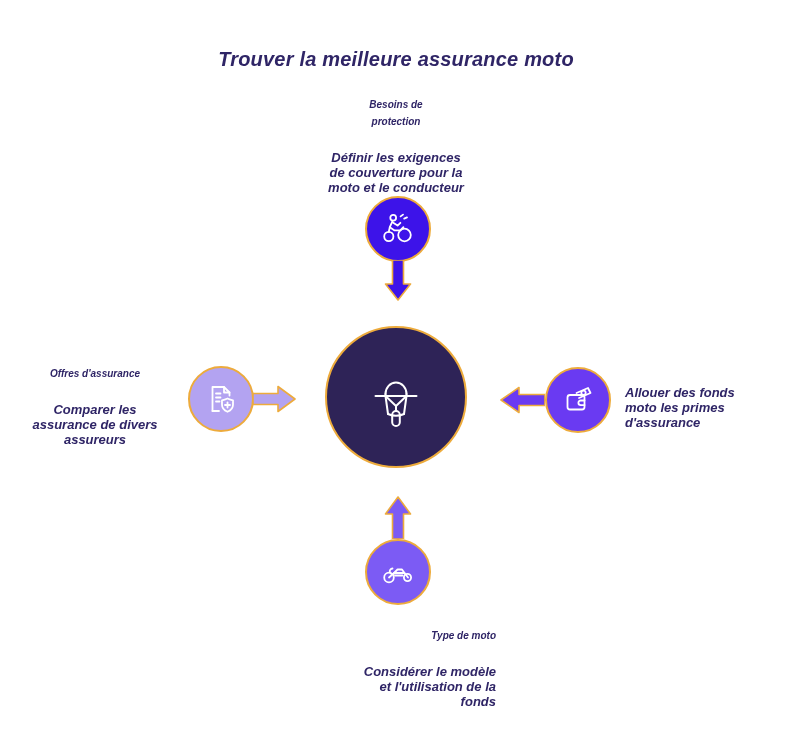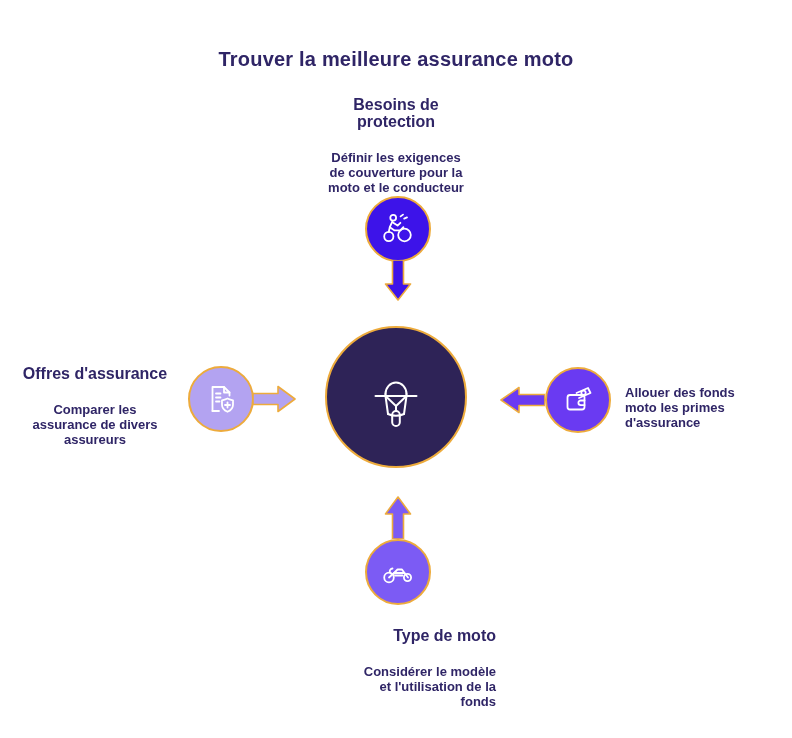--- a/index.html
+++ b/index.html
@@ -1,26 +1,27 @@
 <!DOCTYPE html>
 <html style="--accent-top: #3D13E9; --accent-right: #6A3AF2; --accent-bottom: #7C5BF4; --accent-left: #B3A3F1; --center-bg: #2E2357; --outline-gold: #EDAB3C; --text-dark: #2F2566; --icon-white: #FFFFFF; --background: #FFFFFF;"><head>
 <meta charset="utf-8">
 <style>
   html,body { margin:0; padding:0; background:#ffffff; }
   .canvas {
     position:relative; width:792px; height:738px; overflow:hidden;
     background:var(--background,#fff);
     font-family:"Liberation Sans", sans-serif;
     color:var(--text-dark,#2F2566);
+    font-style:italic;
   }
   .title {
     position:absolute; top:48px; left:0; width:100%;
     text-align:center; font-size:20px; font-weight:700; letter-spacing:.2px;
   }
-  .heading { font-size:16px; font-weight:700; line-height:17px; white-space:pre-line; }
+  .heading { font-size:10px; font-weight:700; line-height:17px; white-space:pre-line; }
   .desc { font-size:13px; font-weight:600; line-height:15px; white-space:pre-line; margin-top:20px; }
 
   .group-top    { position:absolute; left:296px; top:96px;  width:200px; text-align:center; }
   .group-left   { position:absolute; left:22px;  top:365px; width:146px; text-align:center; }
   .group-right  { position:absolute; left:625px; top:365px; width:150px; text-align:left; }
   .group-bottom { position:absolute; left:296px; top:627px; width:200px; text-align:right; }
 
   .node-circle {
     position:absolute; width:66px; height:66px; border-radius:50%;
     border:2px solid var(--outline-gold,#EDAB3C); box-sizing:border-box;

